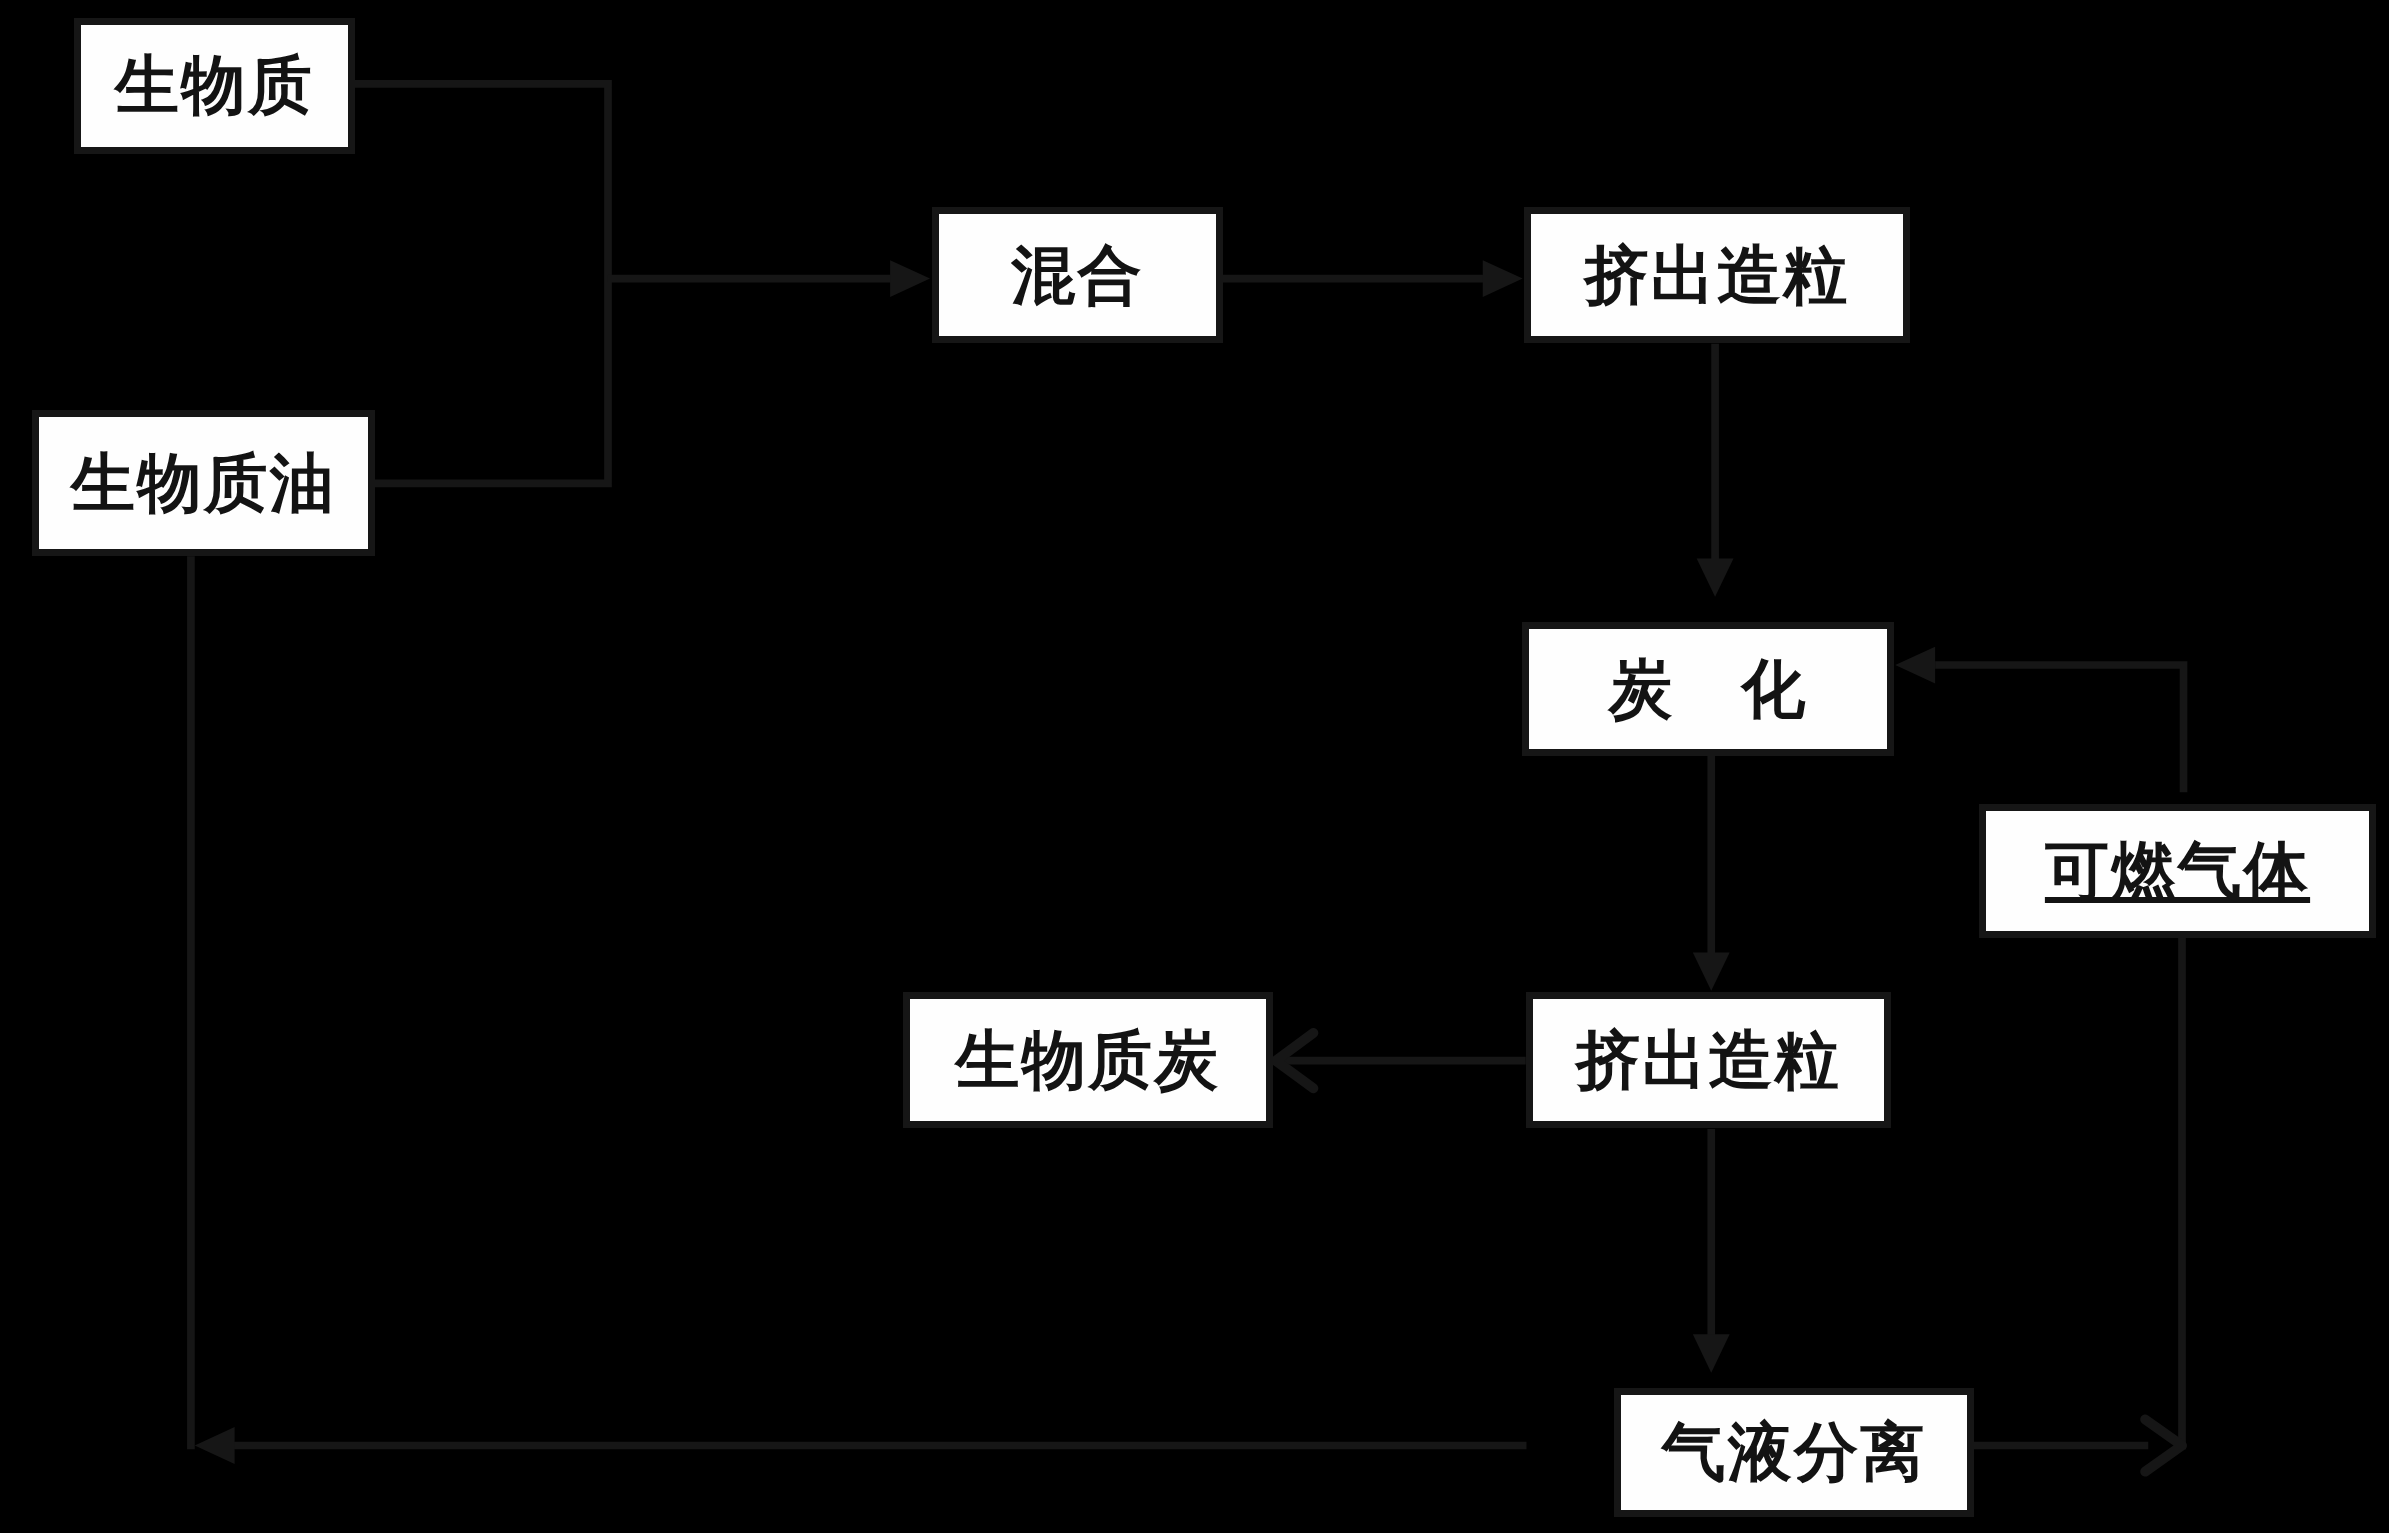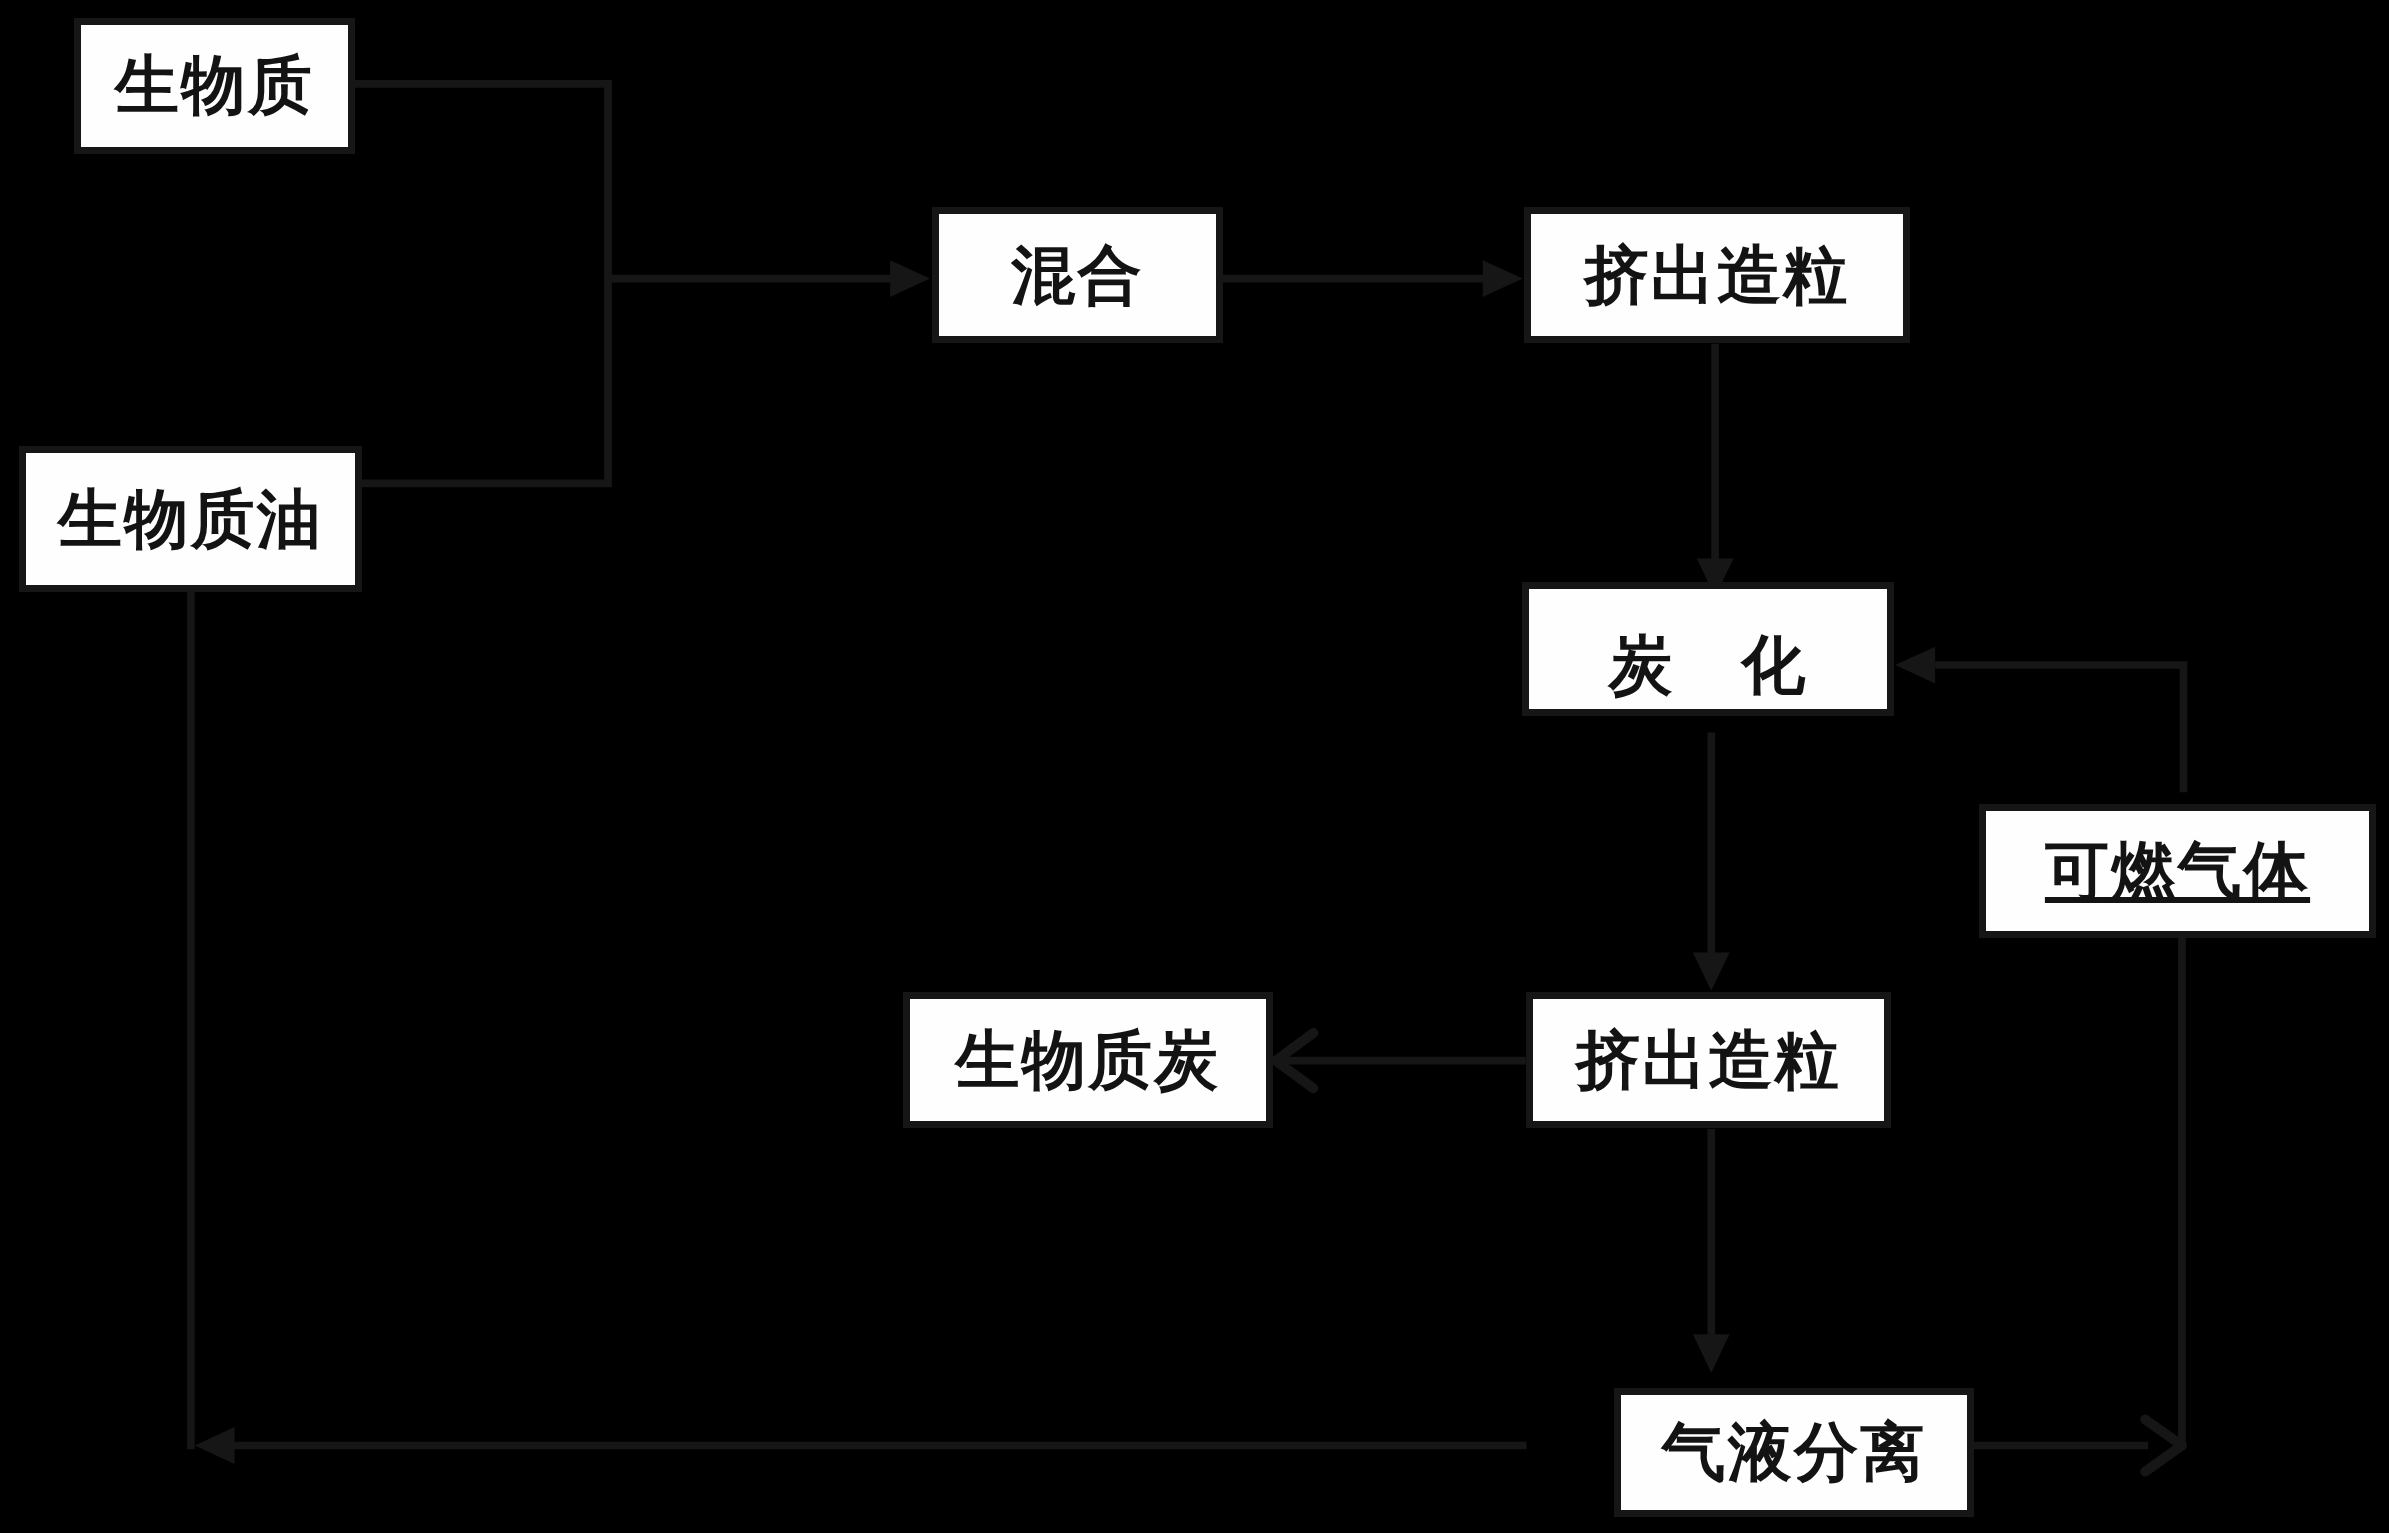--- a/index.html
+++ b/index.html
@@ -32,24 +32,24 @@
     display: flex;
     align-items: center;
     justify-content: center;
     font-size: 64px;
     font-weight: 700;
     color: #131313;
     letter-spacing: 2.3px;
     white-space: nowrap;
   }
   .n-biomass        { left: 74px;   top: 17.6px;   width: 281px; height: 136px; }
-  .n-biomass-oil    { left: 19px;   top: 410px;  width: 343px; height: 146px; margin-top: 36px; }
+  .n-biomass-oil    { left: 32px;   top: 410px;  width: 343px; height: 146px; }
   .n-mixing         { left: 932px; top: 207px;  width: 291px; height: 136px; }
   .n-extrusion      { left: 1524px; top: 207px;  width: 386px; height: 136px; }
-  .n-carbonization  { left: 1522px; top: 582px;  width: 372px; height: 134px; align-items: flex-end; }
+  .n-carbonization  { left: 1522px; top: 622px;  width: 372px; height: 134px; }
   .n-combustible    { left: 1979px; top: 804px; width: 397px; height: 134px; text-decoration: underline; }
   .n-gas-solid      { left: 1526px; top: 992px; width: 365px; height: 136px; }
   .n-biomass-char   { left: 903px; top: 992px; width: 370px; height: 136px; }
   .n-gas-liquid     { left: 1614px; top: 1376px; width: 360px; height: 129px; margin-top: 12px; }
 </style>
 </head>
 <body>
 
 <div class="stage">
 

